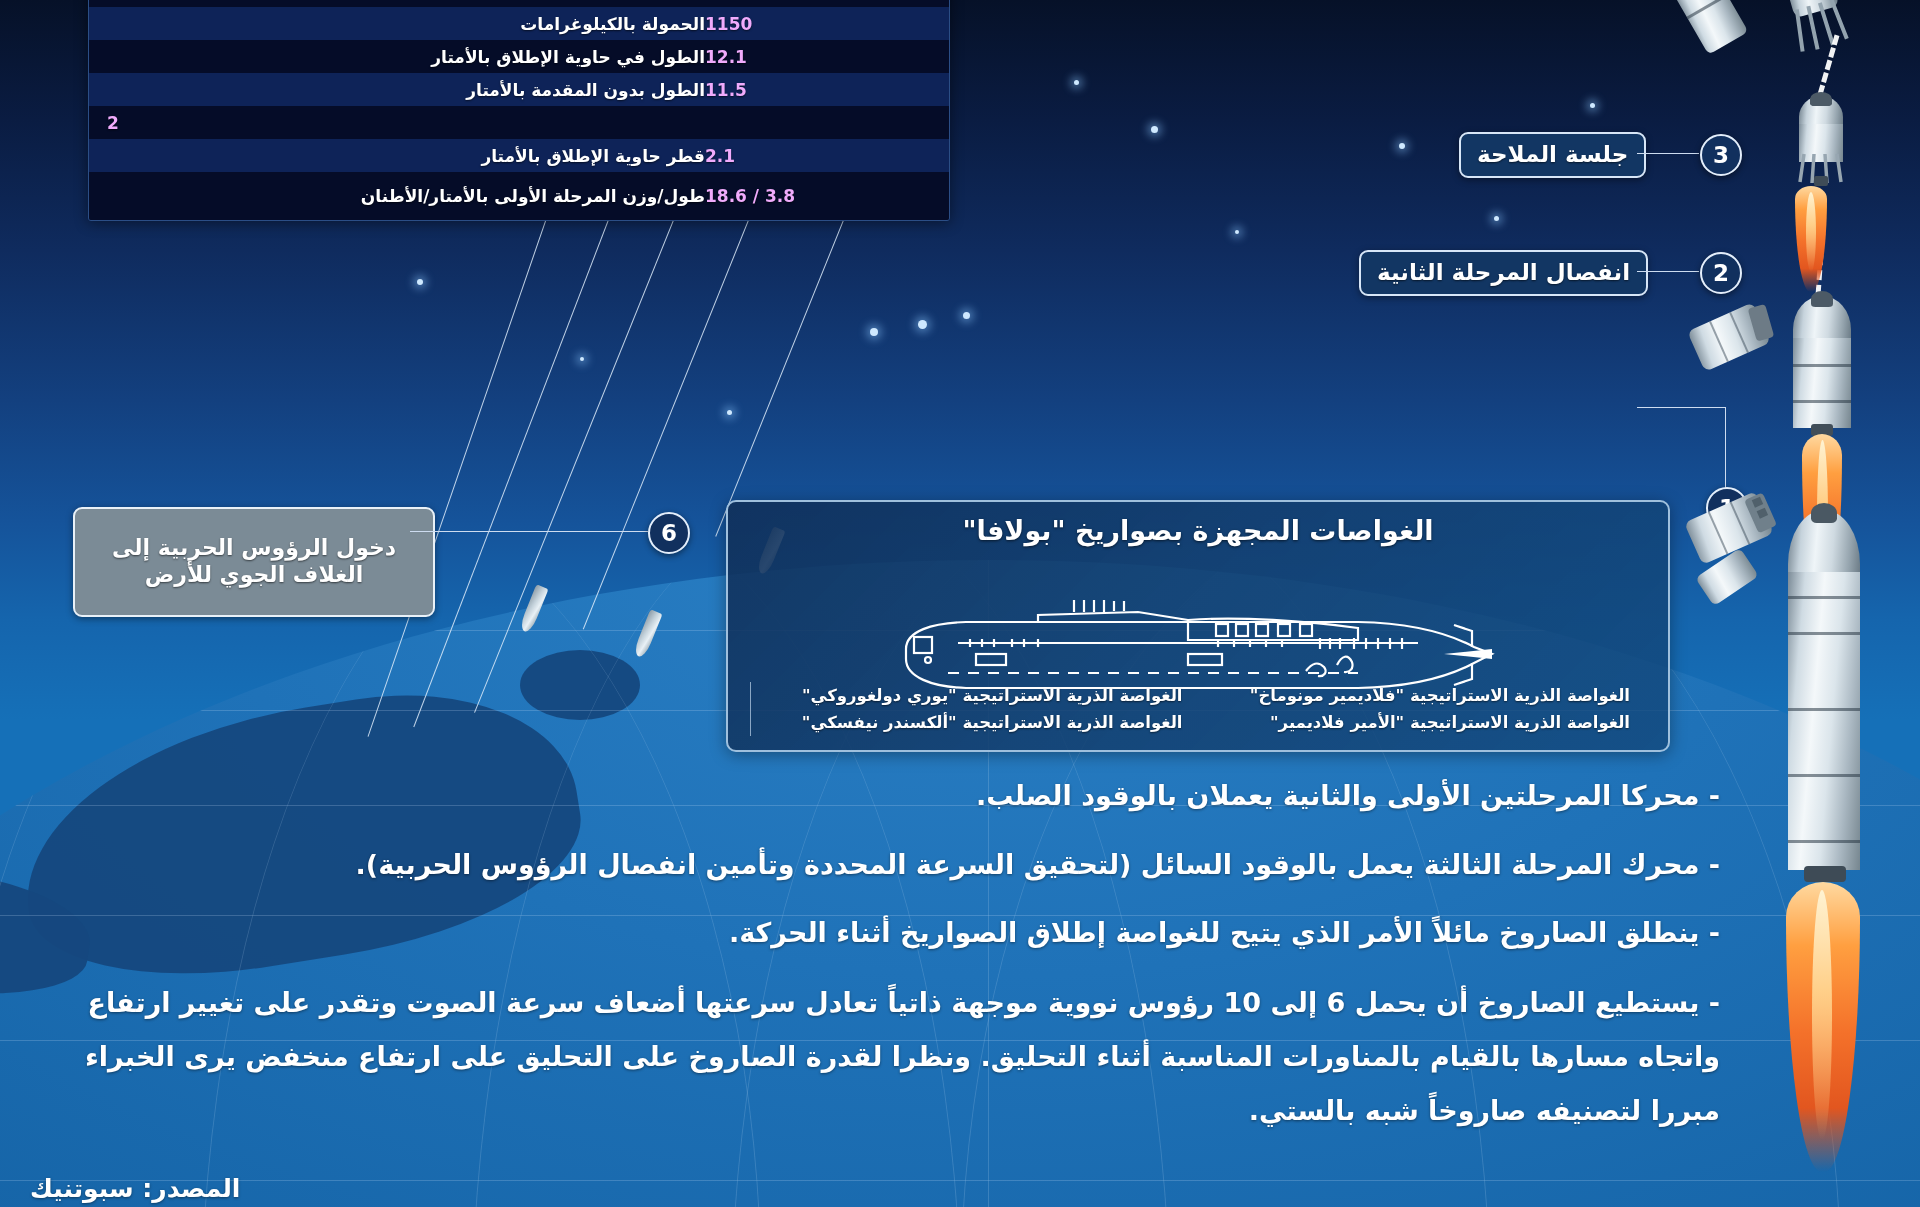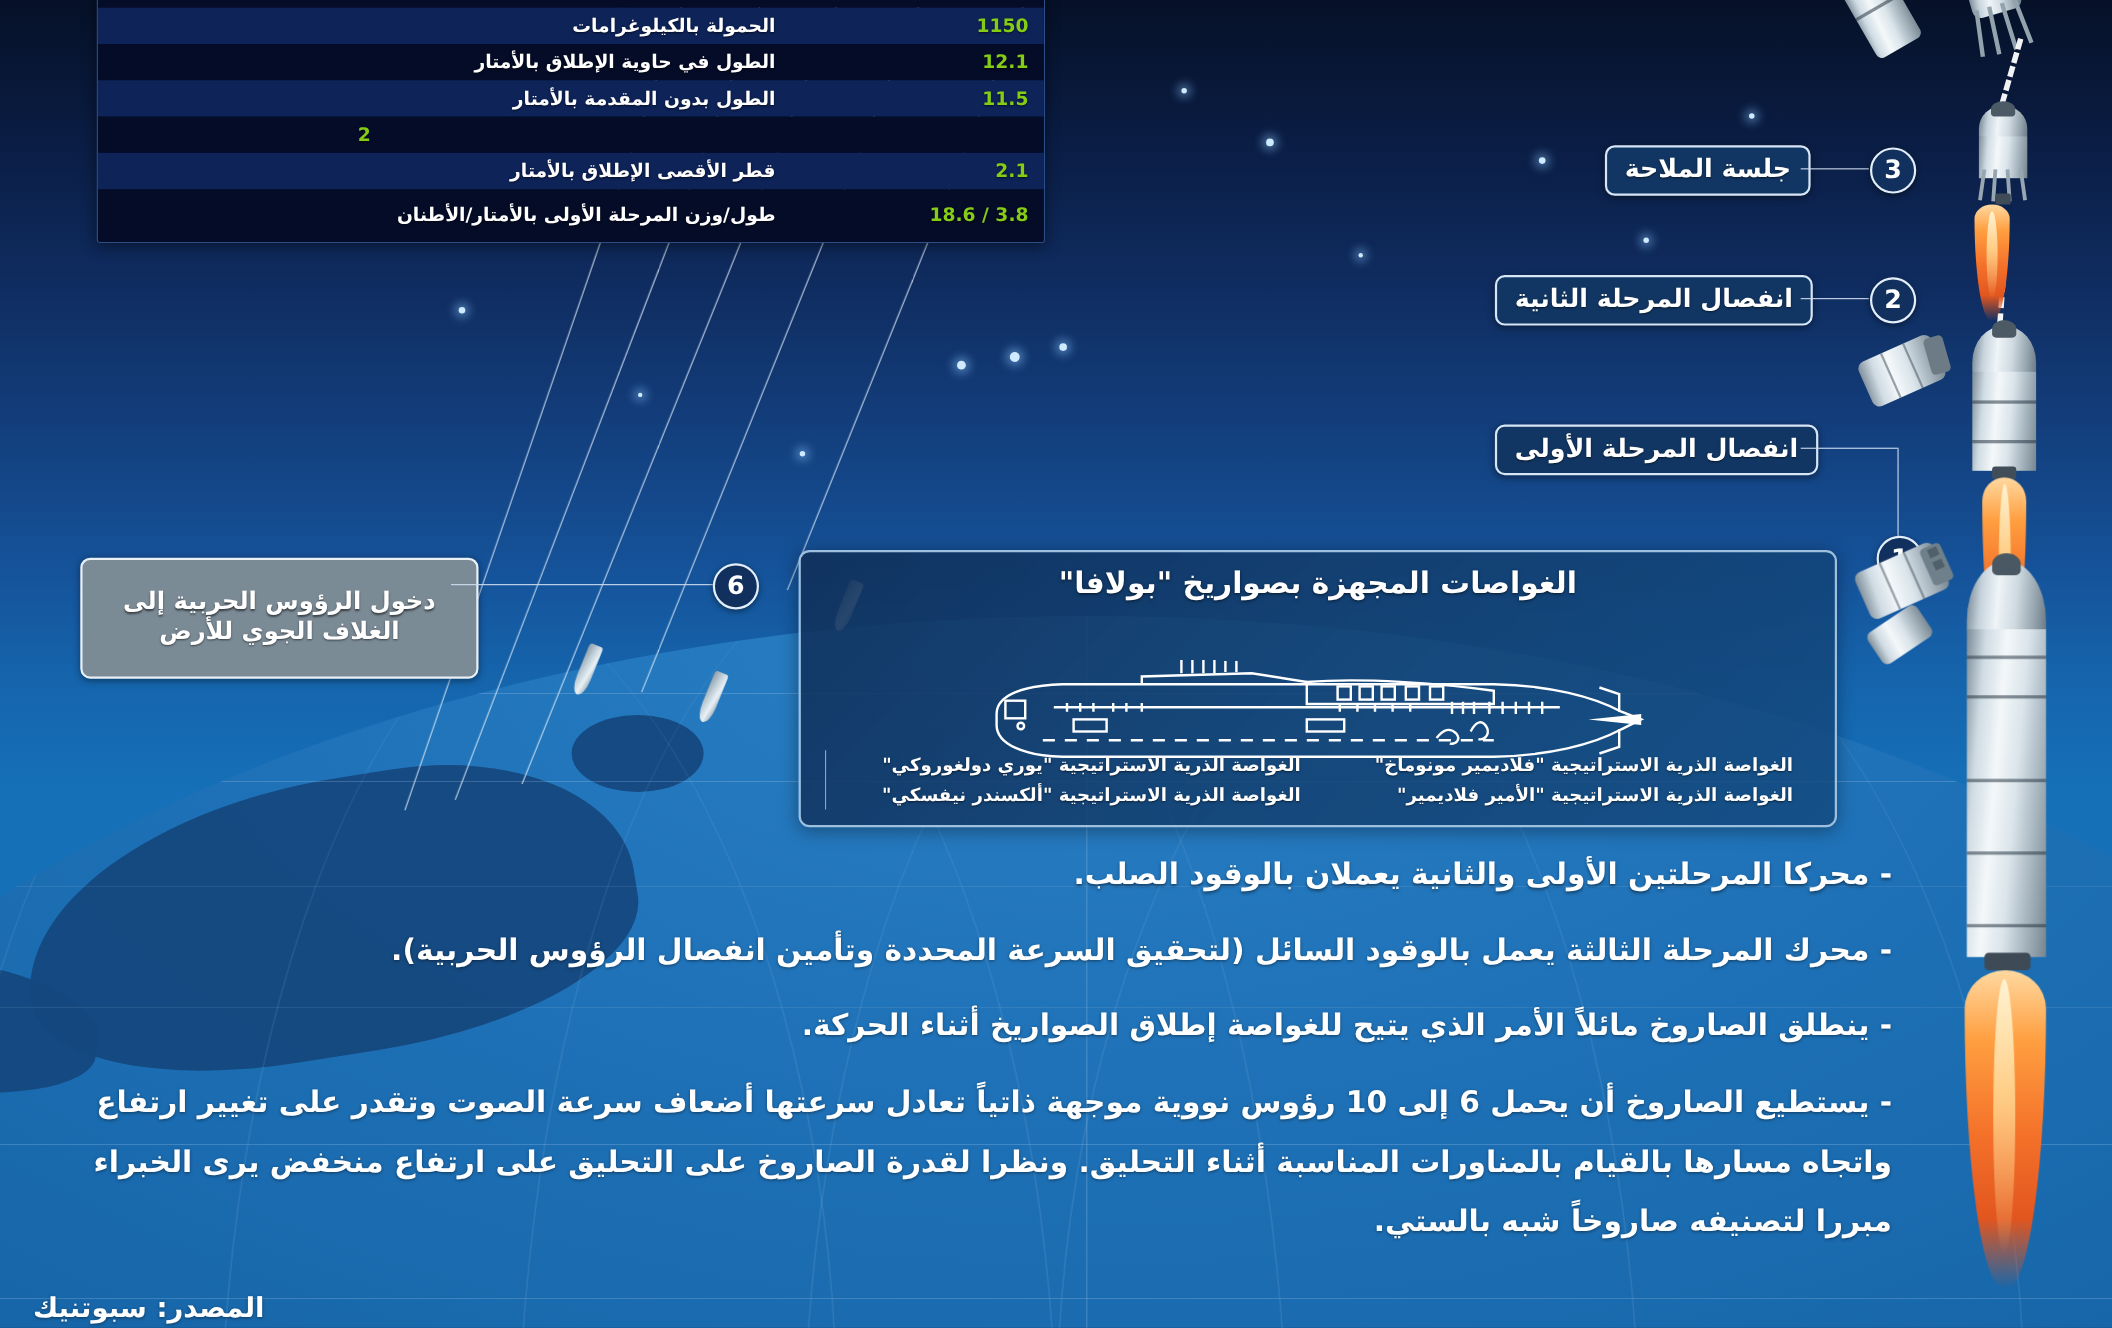--- a/index.html
+++ b/index.html
@@ -50,21 +50,21 @@
     position:absolute;left:88px;top:-14px;width:860px;
     border:1px solid #2b4e86;border-radius:3px;overflow:hidden;
     box-shadow:0 2px 14px rgba(0,0,0,.45);
   }
   .spec-row{display:flex;flex-direction:row-reverse;align-items:center;height:33px;
             padding:0 14px 0 18px;box-sizing:border-box;}
   .spec-row.odd{background:#0e2358;}
   .spec-row.even{background:#050c28;}
   .spec-label{flex:1;text-align:right;color:#ffffff;font-size:17px;font-weight:bold;
               white-space:nowrap;text-shadow:0 1px 2px rgba(0,0,0,.6);}
-  .spec-value{width:230px;text-align:right;direction:ltr;color:#84cc16;font-size:17px;
+  .spec-value{width:230px;text-align:left;direction:ltr;color:#f0abfc;font-size:17px;
               font-weight:bold;text-shadow:0 1px 2px rgba(0,0,0,.6);}
 
   
   .callout{
     position:absolute;background:#123663;border:2px solid #d7e6f7;border-radius:9px;
     color:#fff;font-size:23px;font-weight:bold;padding:7px 16px 9px;white-space:nowrap;
     text-align:center;box-shadow:0 2px 7px rgba(0,0,0,.4);
     text-shadow:0 1px 2px rgba(0,0,0,.55);
   }
   .callout.gray{background:#7b8b96;border-color:#e9f1f8;line-height:1.22;white-space:normal;}
@@ -191,38 +191,37 @@
       <div class="spec-value">12.1</div>
     </div>
     <div class="spec-row odd">
       <div class="spec-label">الطول بدون المقدمة بالأمتار</div>
       <div class="spec-value">11.5</div>
     </div>
     <div class="spec-row even">
       <div class="spec-value">2</div>
     </div>
     <div class="spec-row odd">
-      <div class="spec-label">قطر الأقصى الإطلاق بالأمتار</div>
+      <div class="spec-label">قطر حاوية الإطلاق بالأمتار</div>
       <div class="spec-value">2.1</div>
     </div>
     <div class="spec-row even" style="height:48px;">
       <div class="spec-label">طول/وزن المرحلة الأولى بالأمتار/الأطنان</div>
       <div class="spec-value">18.6 / 3.8</div>
     </div>
   </div>
 
   <div class="callout" style="left:1459px;top:132px;">جلسة الملاحة</div>
   <div class="leader" style="left:1637px;top:153px;width:62px;"></div>
   <div class="marker" style="left:1700px;top:134px;">3</div>
 
   <div class="callout" style="left:1359px;top:250px;">انفصال المرحلة الثانية</div>
   <div class="leader" style="left:1637px;top:271px;width:62px;"></div>
   <div class="marker" style="left:1700px;top:252px;">2</div>
 
-  <div class="callout" style="left:1359px;top:386px;">انفصال المرحلة الأولى</div>
   <div class="leader" style="left:1637px;top:407px;width:88px;"></div>
   <div class="leader-v" style="left:1725px;top:407px;height:100px;"></div>
   <div class="marker" style="left:1706px;top:487px;">1</div>
 
   <div class="callout gray" style="left:73px;top:507px;width:330px;font-size:22px;padding:26px 14px;">دخول الرؤوس الحربية إلى الغلاف الجوي للأرض</div>
   <div class="leader" style="left:410px;top:531px;width:238px;"></div>
   <div class="marker" style="left:648px;top:512px;">6</div>
 
   <div class="sub-panel">
     <div class="sub-title">الغواصات المجهزة بصواريخ "بولافا"</div>

